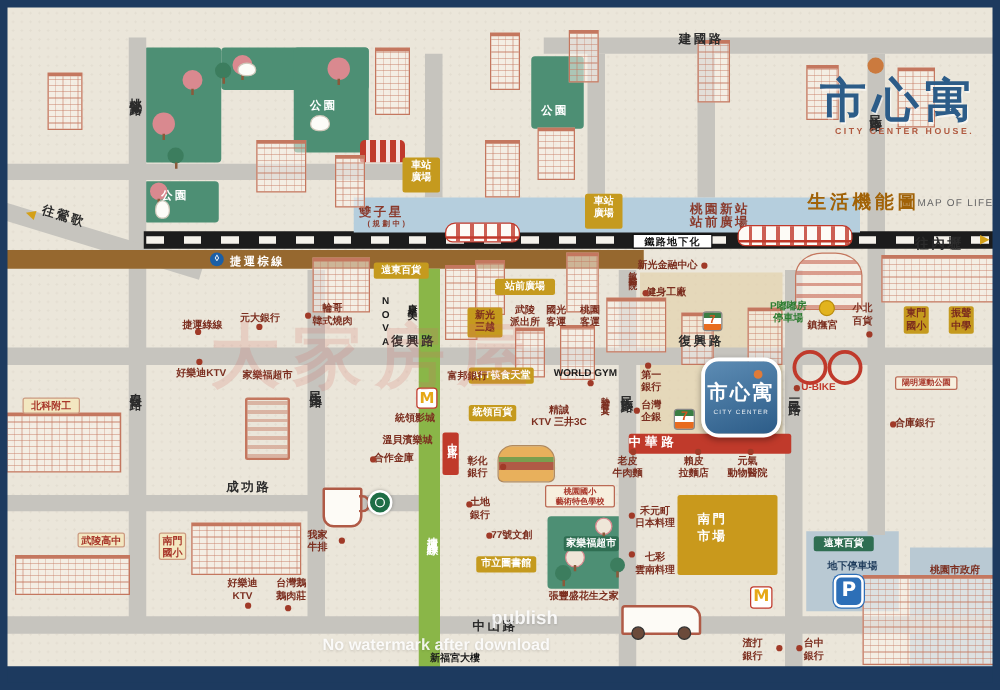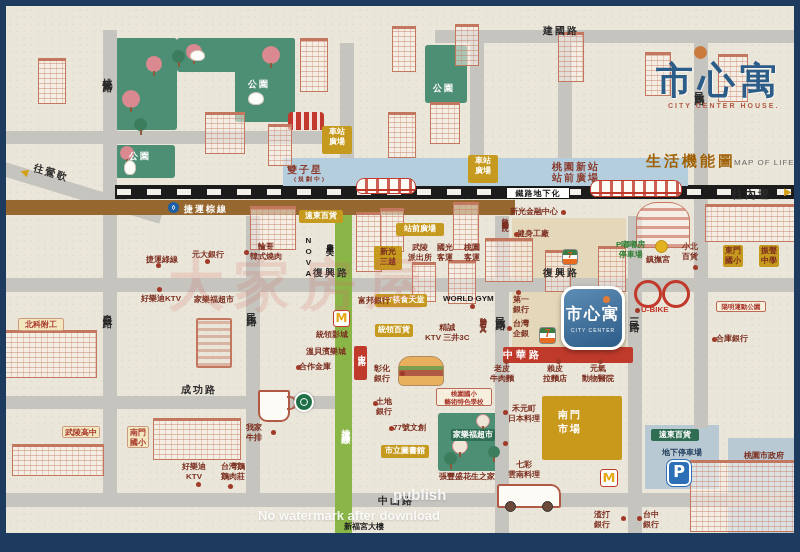--- a/index.html
+++ b/index.html
@@ -322,21 +322,21 @@
       <div>拉麵店</div>
     </div>
     <div class="it poi" style="left: 582px; top: 364px;">
       <div>元氣</div>
       <div>動物醫院</div>
     </div>
     <div class="it poi" style="left: 508px; top: 404px;">
       <div>禾元町</div>
       <div>日本料理</div>
     </div>
-    <div class="it poi" style="left: 508px; top: 460px;">
+    <div class="it poi" style="left: 508px; top: 441px;">
       <div>七彩</div>
       <div>雲南料理</div>
     </div>
     <div class="it poi" style="left: 594px; top: 510px;">
       <div>渣打</div>
       <div>銀行</div>
     </div>
     <div class="it poi" style="left: 643px; top: 510px;">
       <div>台中</div>
       <div>銀行</div>

